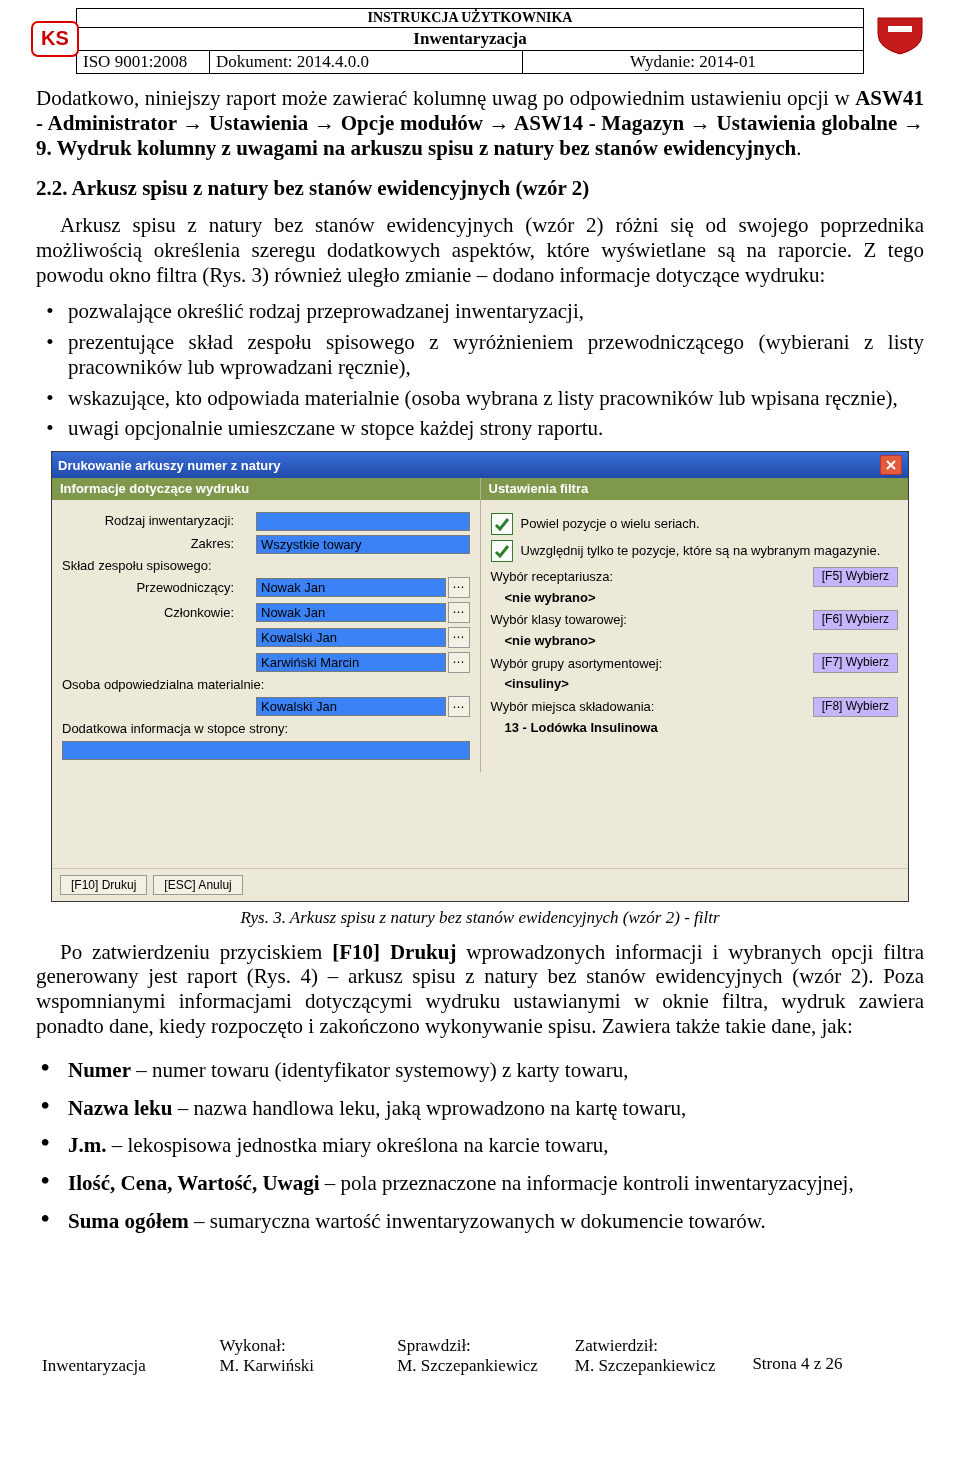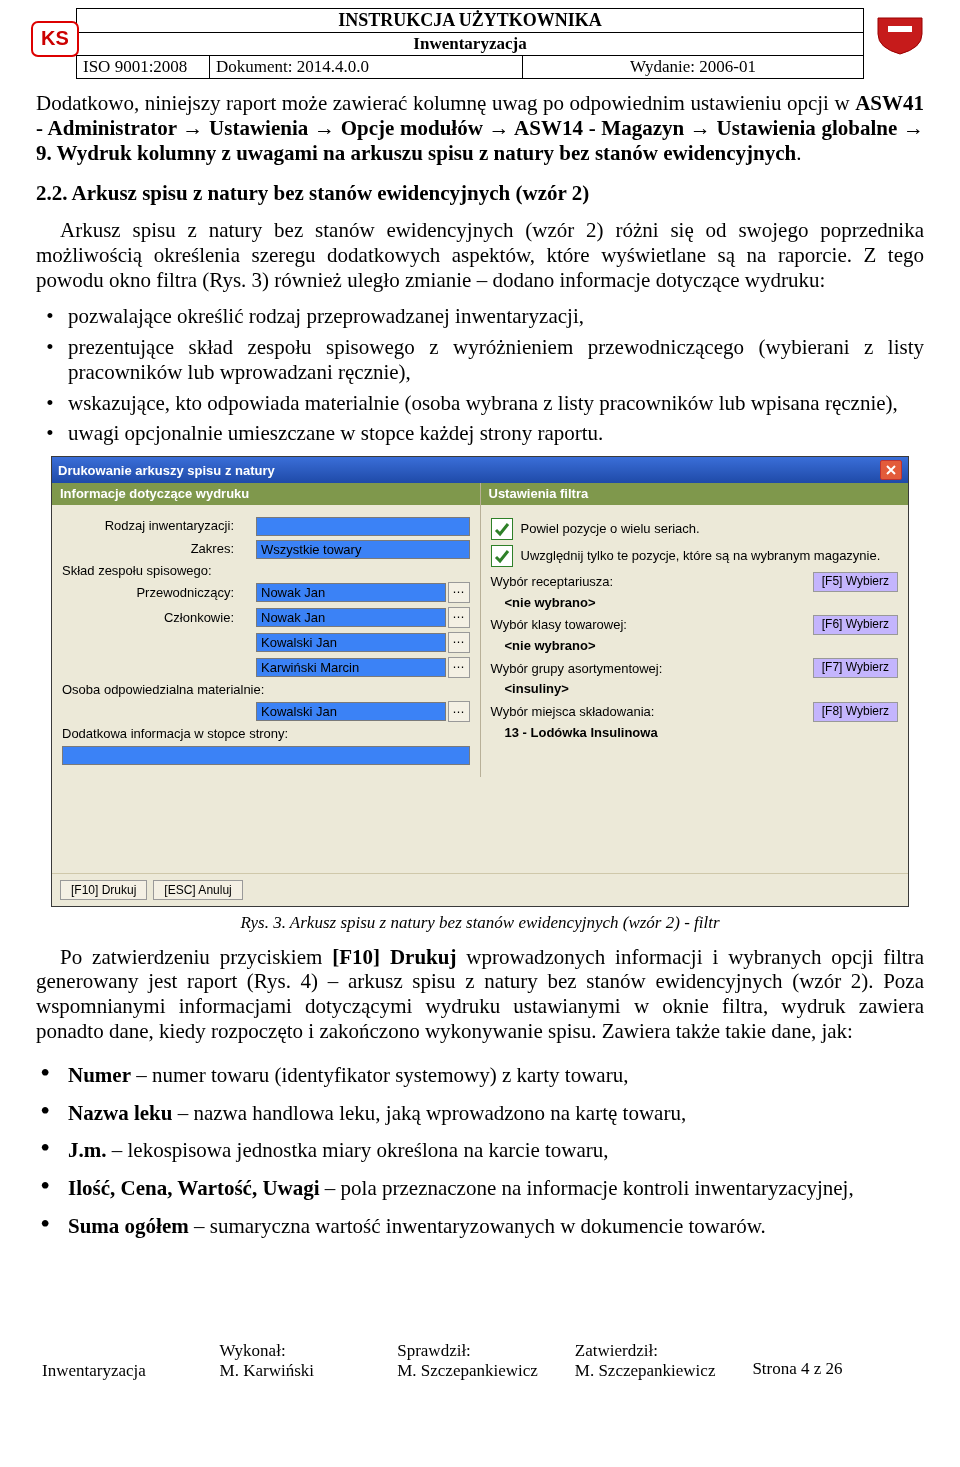--- a/index.html
+++ b/index.html
@@ -2,21 +2,21 @@
 <html><head>
 <meta charset="utf-8">
 <style>
   body{margin:0;font-family:"Times New Roman",serif;background:#fff;color:#000;width:960px}
   .page{padding:0 36px 20px 36px;position:relative}
   .hdr{position:relative;margin-top:8px}
   .hdr-logo{position:absolute;left:-6px;top:10px;width:50px;height:50px;display:flex;align-items:flex-start;justify-content:center}
   .hdr-logo svg{width:50px;height:50px}
   .hdr-logo-r{position:absolute;right:-6px;top:0;width:60px;height:48px;display:flex;align-items:center;justify-content:center}
   .hdr-box{margin-left:40px;margin-right:60px;border:1px solid #000}
-  .hdr-title{border-bottom:1px solid #000;padding:1px 4px;text-align:center;font-weight:bold;font-size:18px}
+  .hdr-title{border-bottom:1px solid #000;padding:1px 4px;text-align:center;font-weight:bold;font-size:14px}
   .hdr-sub{border-bottom:1px solid #000;padding:1px 4px;text-align:center;font-weight:bold;font-size:17px}
   .hdr-row{display:flex}
   .hdr-cell{padding:1px 6px;font-size:17px}
   .hdr-cell.b{border-right:1px solid #000}
   .body{font-size:21px;line-height:1.18}
   .body p{margin:12px 0;text-align:justify}
   .body h3{font-weight:bold;font-size:21px;margin:16px 0 10px 0}
   ul.bul{margin:6px 0 10px 28px;padding:0}
   ul.bul li{margin:6px 0;text-align:justify;padding-left:4px}
   ul.bul.dot li::marker{content:"•  "}
@@ -64,42 +64,42 @@
           <path d="M8 10 L52 10 L52 26 Q52 40 30 46 Q8 40 8 26 Z" fill="#c61b1b" stroke="#900"></path>
           <path d="M18 18 h24 v6 h-24 z" fill="#fff"></path>
         </svg>
     </div>
     <div class="hdr-box">
       <div class="hdr-title">INSTRUKCJA UŻYTKOWNIKA</div>
       <div class="hdr-sub">Inwentaryzacja</div>
       <div class="hdr-row">
         <div class="hdr-cell b" style="width:120px">ISO 9001:2008</div>
         <div class="hdr-cell b" style="width:300px">Dokument: 2014.4.0.0</div>
-        <div class="hdr-cell" style="flex:1;text-align:center">Wydanie: 2006-01</div>
+        <div class="hdr-cell" style="flex:1;text-align:center">Wydanie: 2014-01</div>
       </div>
     </div>
   </div>
 
   <div class="body">
     <p><span>Dodatkowo, niniejszy raport może zawierać kolumnę uwag po odpowiednim ustawieniu opcji w </span><b>ASW41 - Administrator → Ustawienia → Opcje modułów → ASW14 - Magazyn → Ustawienia globalne → 9. Wydruk kolumny z uwagami na arkuszu spisu z natury bez stanów ewidencyjnych</b><span>.</span></p>
 
     <h3>2.2. Arkusz spisu z natury bez stanów ewidencyjnych (wzór 2)</h3>
 
     <p style="text-indent:24px">Arkusz spisu z natury bez stanów ewidencyjnych (wzór 2) różni się od swojego poprzednika możliwością określenia szeregu dodatkowych aspektów, które wyświetlane są na raporcie. Z tego powodu okno filtra (Rys. 3) również uległo zmianie – dodano informacje dotyczące wydruku:</p>
 
     <ul class="bul dot">
       <li>pozwalające określić rodzaj przeprowadzanej inwentaryzacji,</li>
       <li>prezentujące skład zespołu spisowego z wyróżnieniem przewodniczącego (wybierani z listy pracowników lub wprowadzani ręcznie),</li>
       <li>wskazujące, kto odpowiada materialnie (osoba wybrana z listy pracowników lub wpisana ręcznie),</li>
       <li>uwagi opcjonalnie umieszczane w stopce każdej strony raportu.</li>
     </ul>
 
     <div class="dlg">
       <div class="dlg-title">
-        <span>Drukowanie arkuszy spisu z natury</span>
+        <span>Drukowanie arkuszy numer z natury</span>
         <span class="x">
           <svg width="12" height="12" viewBox="0 0 12 12">
               <path d="M2 2 L10 10 M10 2 L2 10" stroke="#fff" stroke-width="2"></path>
             </svg>
         </span>
       </div>
       <div class="dlg-cols">
         <div class="dlg-col">
           <div class="dlg-colhdr">Informacje dotyczące wydruku</div>
           <div class="dlg-body">

